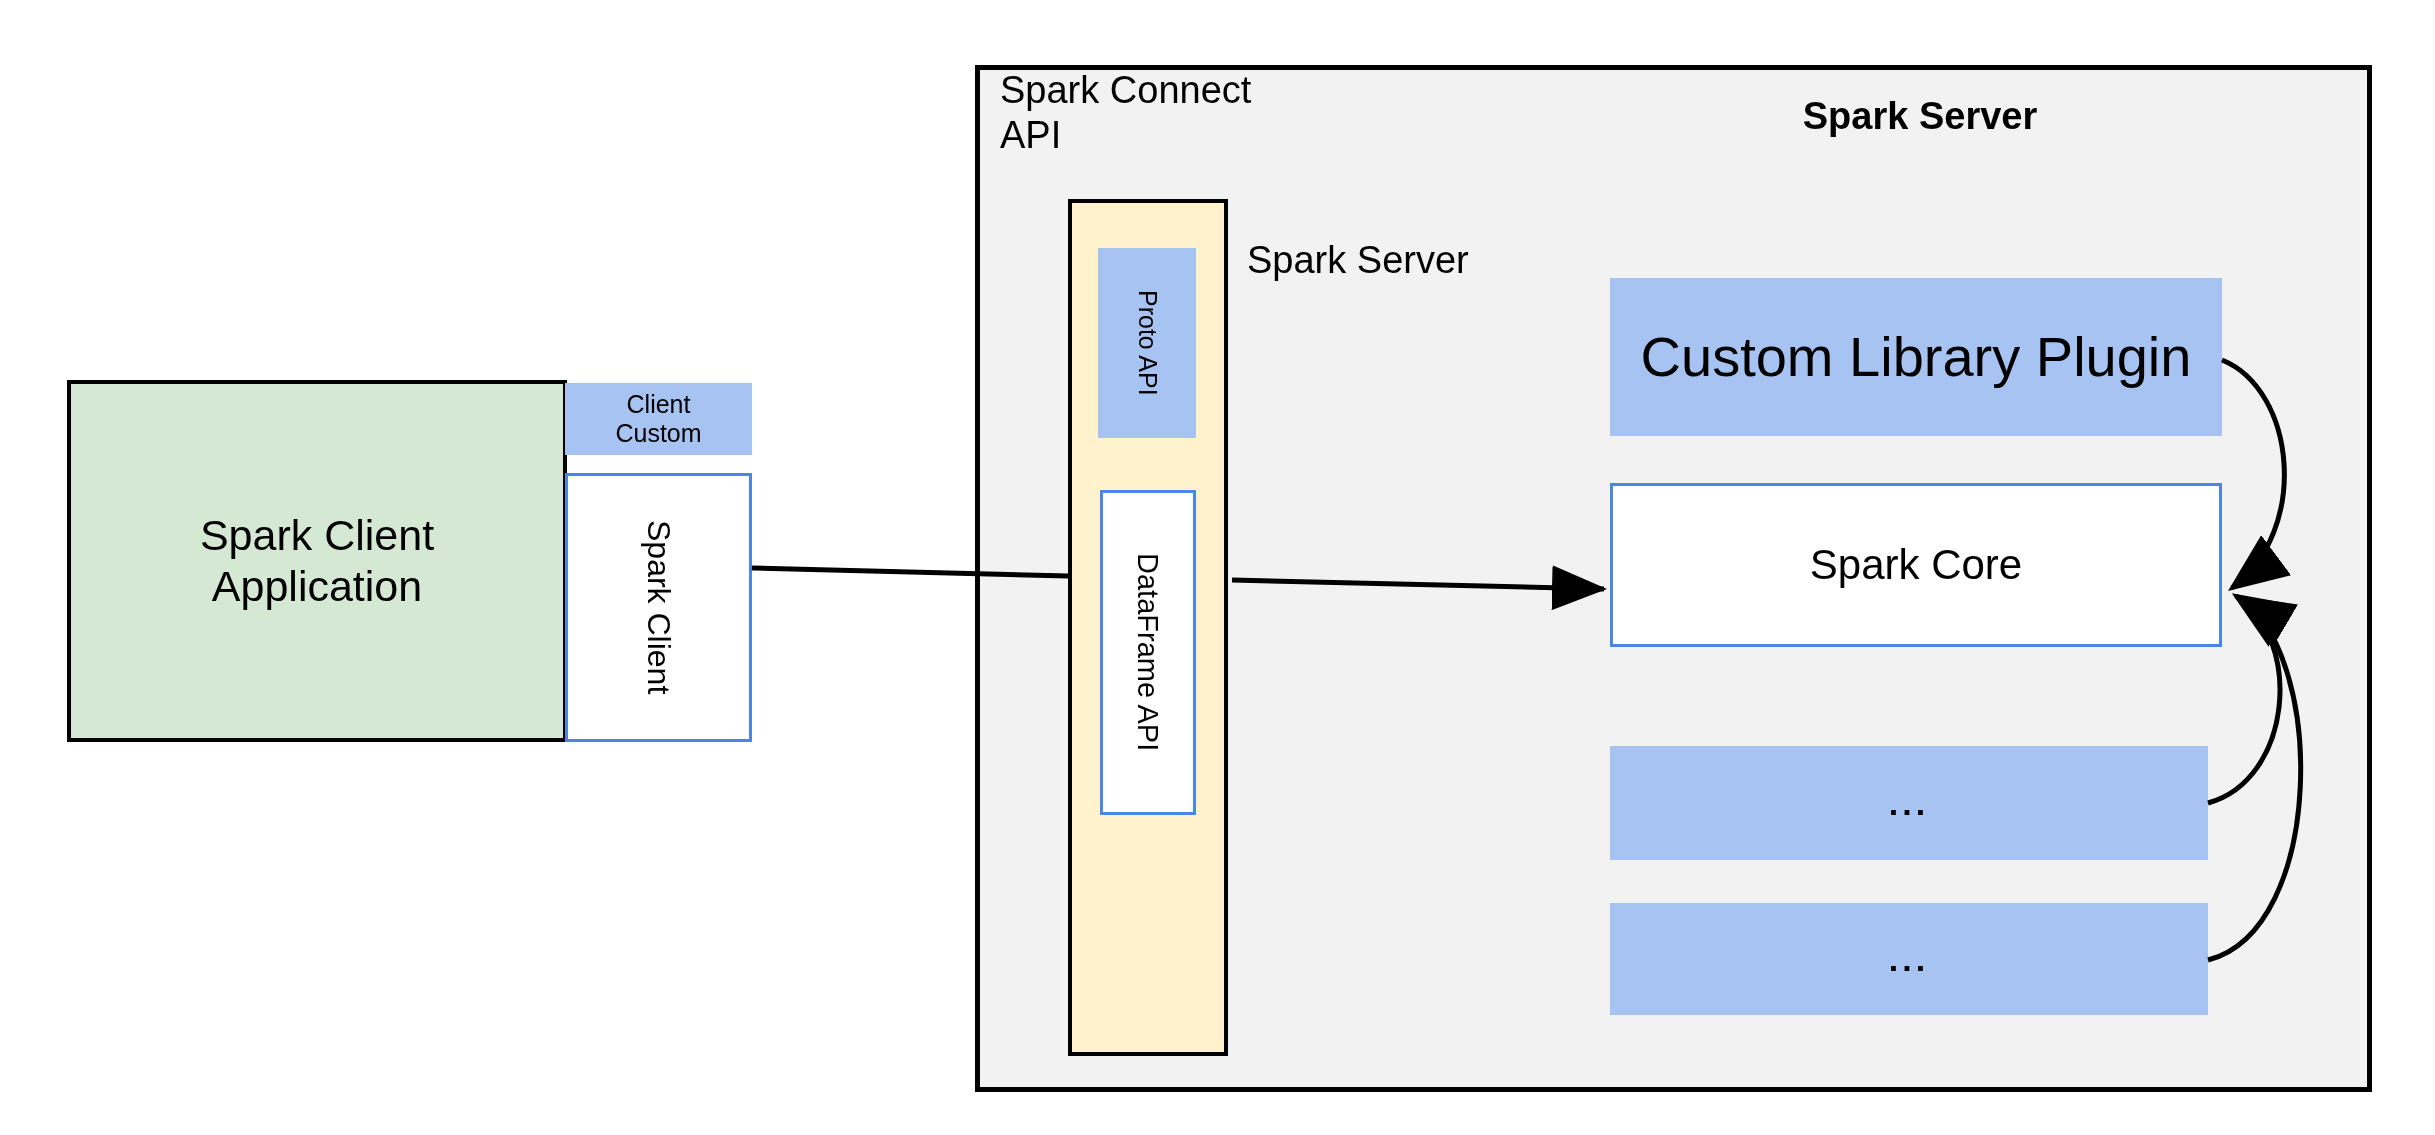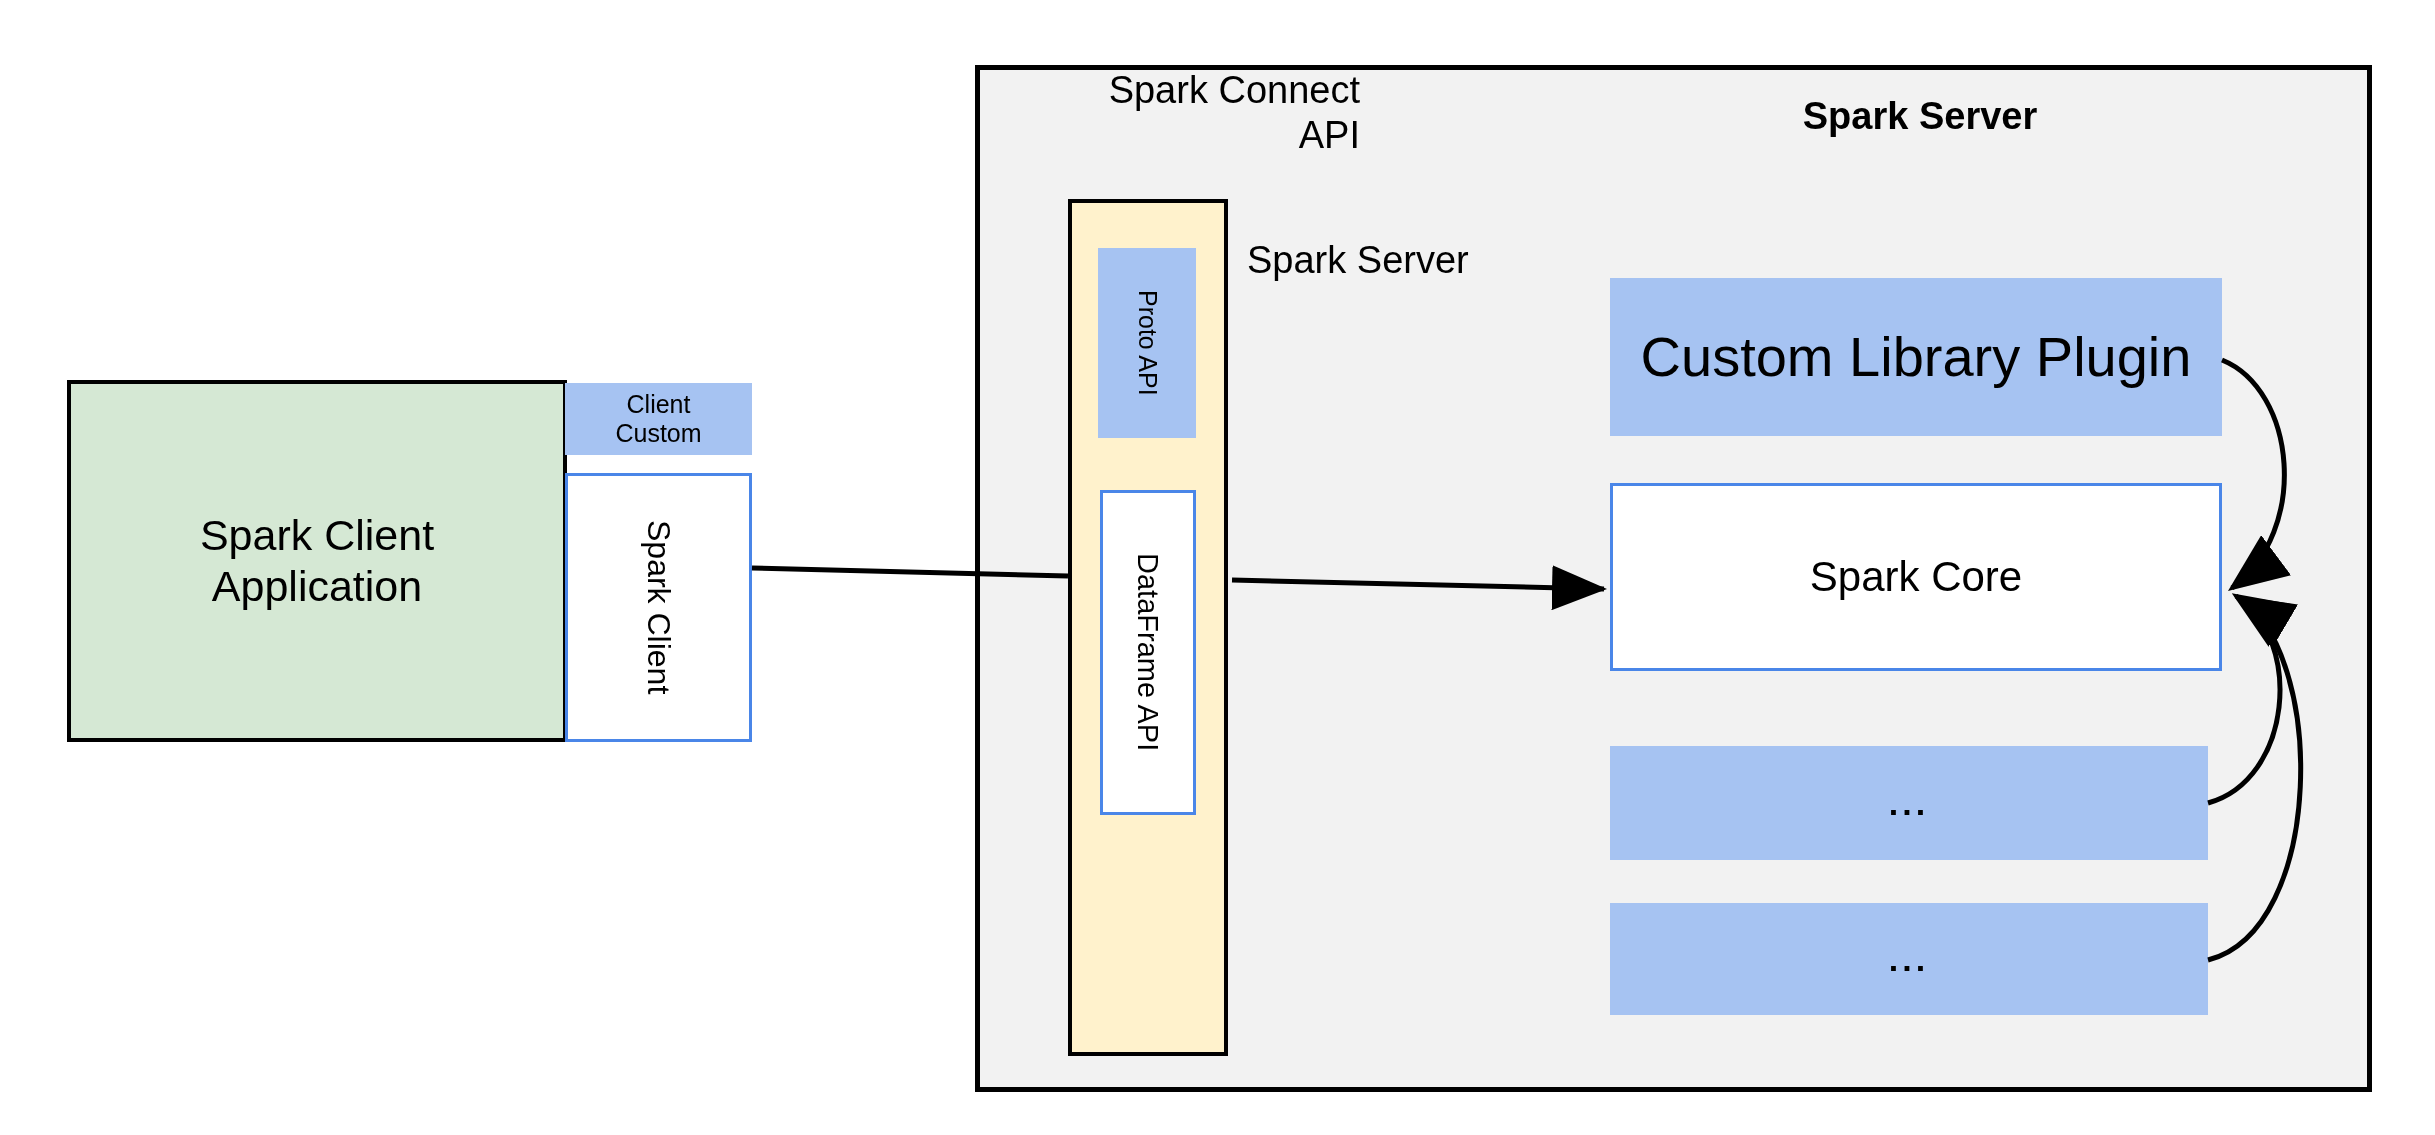--- a/index.html
+++ b/index.html
@@ -74,28 +74,28 @@
     top: 65px;
     width: 1397px;
     height: 1027px;
     background: #f2f2f2;
     border: 5px solid #000000;
     display: block;
     z-index: 1;
   }
 
   #spark-connect-api-title {
-    left: 1040px;
+    left: 1000px;
     top: 68px;
     width: 320px;
     height: 100px;
     font-size: 38px;
     z-index: 5;
     display: block;
-    text-align: right;
+    text-align: left;
   }
   #spark-connect-api-title .ln { display: block; }
 
   #spark-server-title {
     left: 1660px;
     top: 90px;
     width: 520px;
     height: 52px;
     font-size: 38px;
     font-weight: bold;
@@ -164,21 +164,21 @@
     width: 612px;
     height: 158px;
     background: #a6c3f2;
     font-size: 56px;
     z-index: 6;
   }
   #spark-core {
     left: 1610px;
     top: 483px;
     width: 612px;
-    height: 188px;
+    height: 164px;
     background: #ffffff;
     border: 3px solid #4a86e8;
     font-size: 42px;
     z-index: 6;
   }
   #ellipsis-box-1 {
     left: 1610px;
     top: 746px;
     width: 598px;
     height: 114px;

